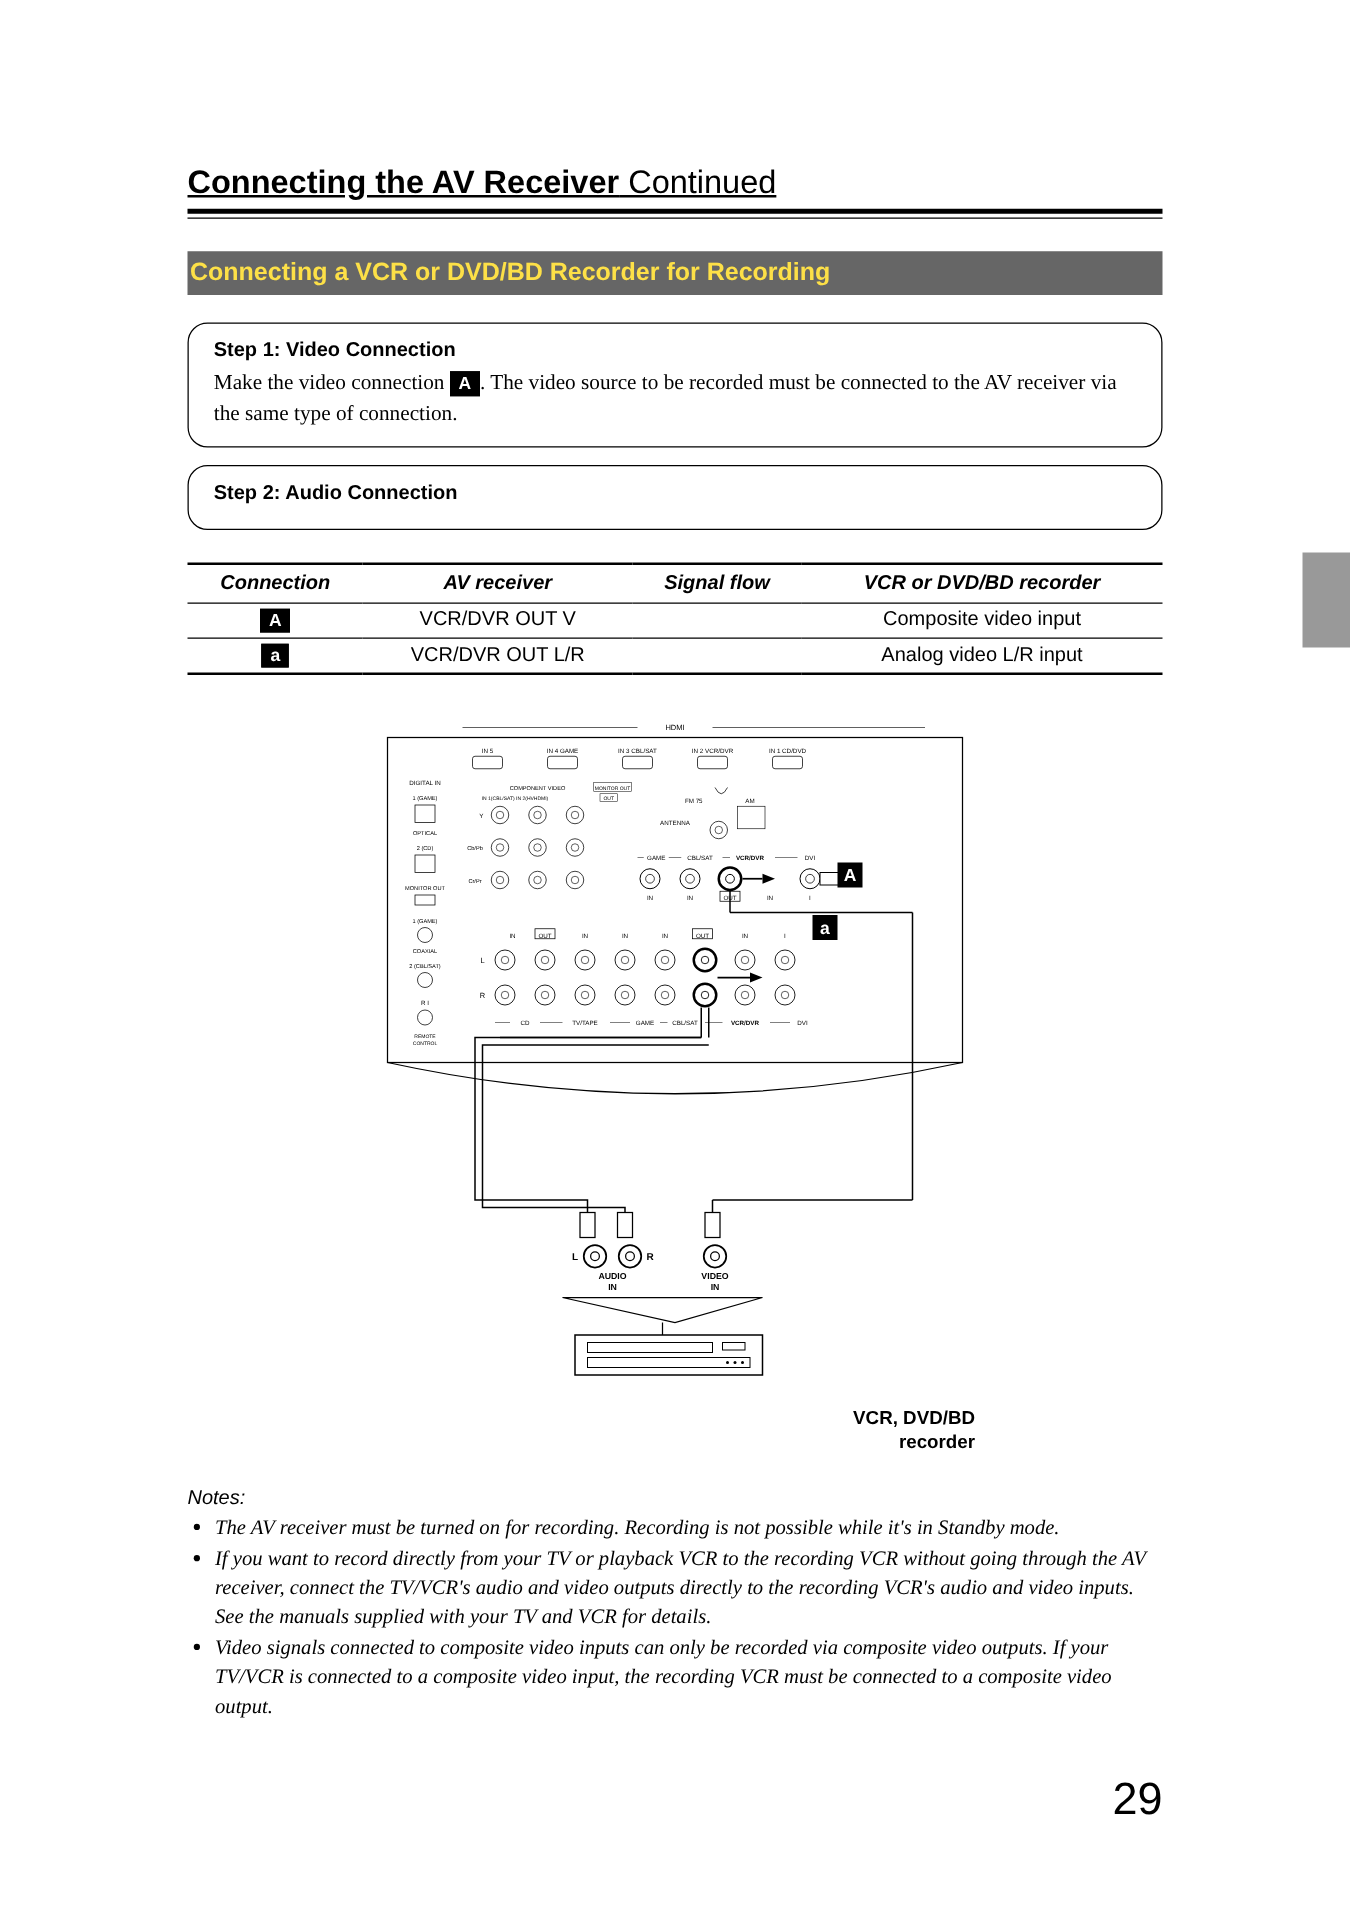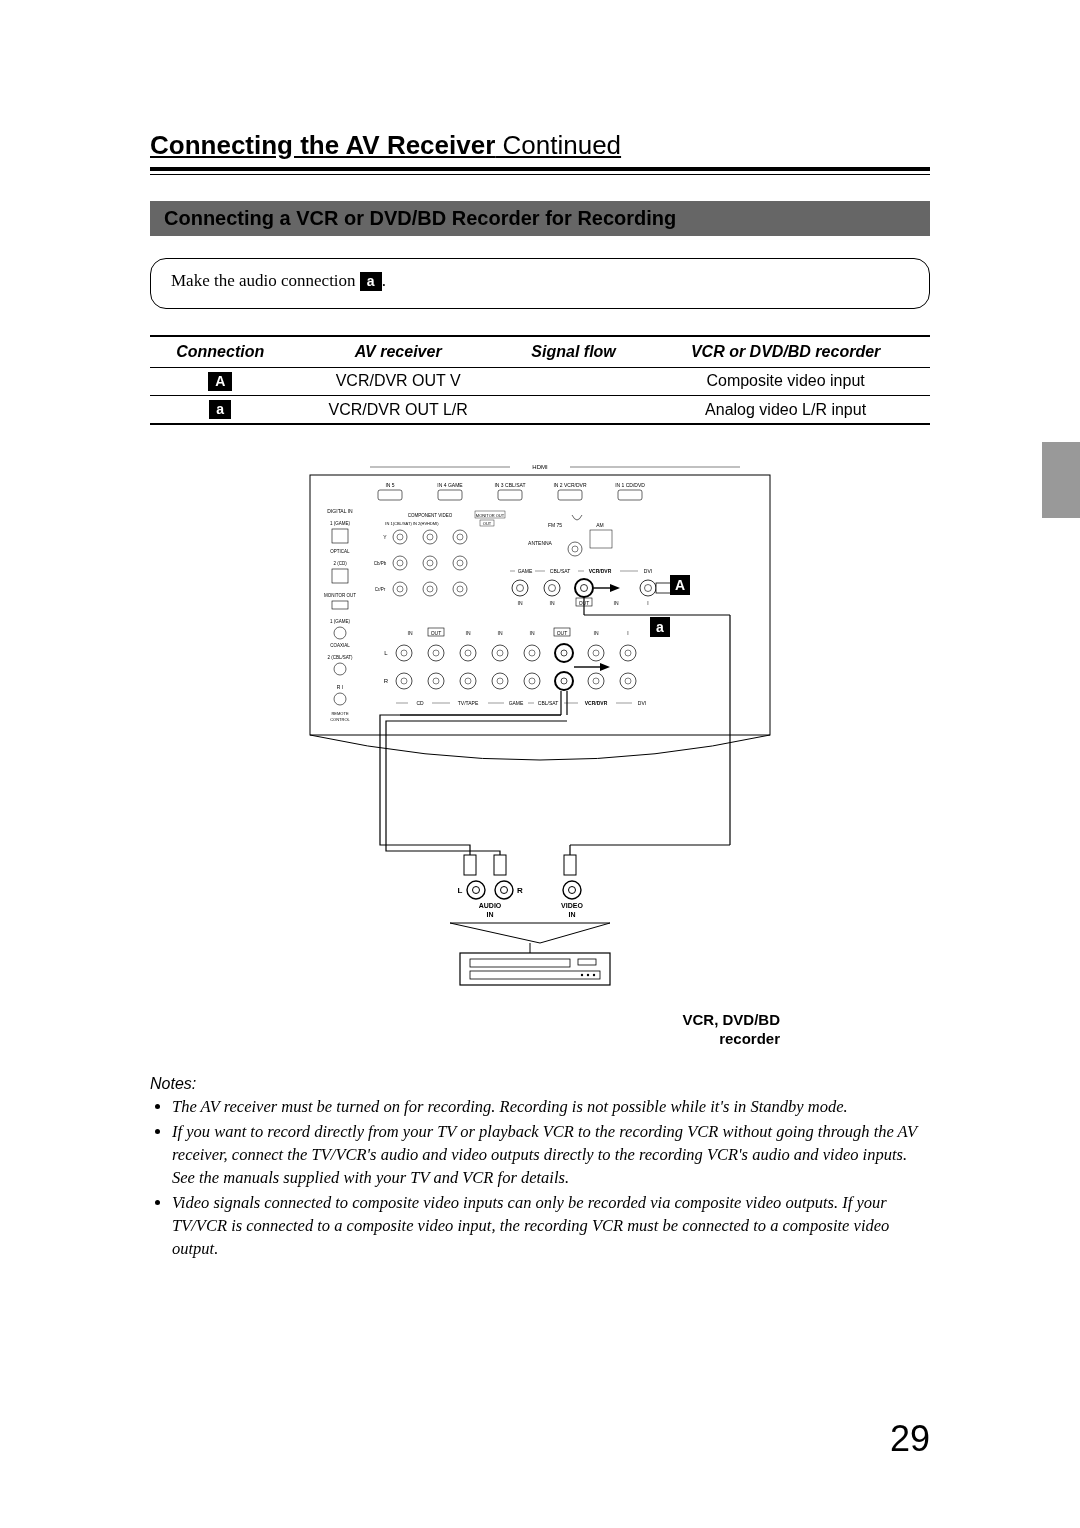--- a/index.html
+++ b/index.html
@@ -35,24 +35,24 @@
   }
   .title-rule {
     border: none;
     border-top: 4px solid #000;
     border-bottom: 1px solid #000;
     height: 3px;
     margin: 0 0 26px 0;
   }
   .section-bar {
     background: #666;
-    color: #000000;
+    color: #fde047;
     font-weight: bold;
     font-size: 20px;
-    padding: 6px 14px;
+    padding: 6px 2px;
     margin-bottom: 22px;
   }
   .step-box {
     border: 1.5px solid #000;
     border-radius: 16px;
     padding: 10px 20px 14px 20px;
     margin-bottom: 14px;
     font-size: 16px;
     line-height: 1.45;
   }
@@ -142,25 +142,29 @@
 
 <div class="page">
 
   <h1 class="main-title">
     <span>Connecting the AV Receiver</span><span class="cont"> Continued</span>
   </h1>
   <hr class="title-rule">
 
   <div class="section-bar">Connecting a VCR or DVD/BD Recorder for Recording</div>
 
-
   <div class="step-box">
+    <div class="step-title">Step 1: Video Connection</div>
     <div class="step-body">
-      <span>Make the audio connection </span><span class="badge">a</span><span>.</span>
+      <span>Make the video connection </span><span class="badge">A</span><span>. The video source to be recorded must be connected to the AV receiver via the same type of connection.</span>
     </div>
+  </div>
+
+  <div class="step-box">
+    <div class="step-title">Step 2: Audio Connection</div>
   </div>
 
   <table class="conn-table">
     <thead>
       <tr>
         <th>Connection</th>
         <th>AV receiver</th>
         <th>Signal flow</th>
         <th>VCR or DVD/BD recorder</th>
       </tr>

